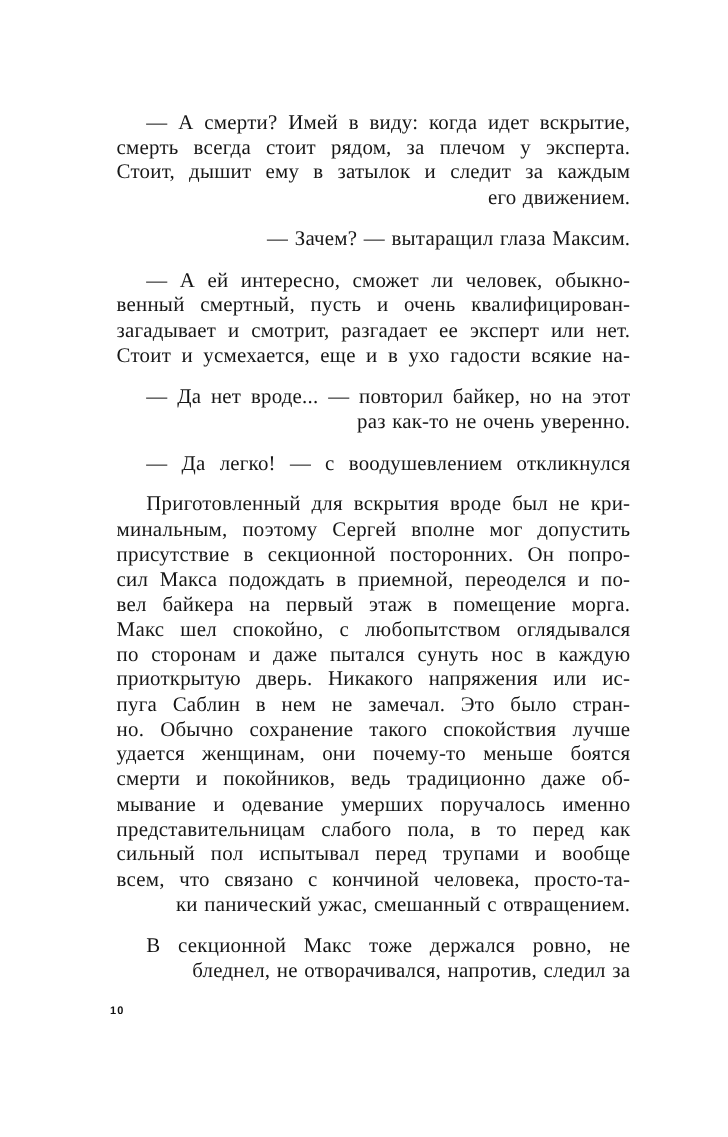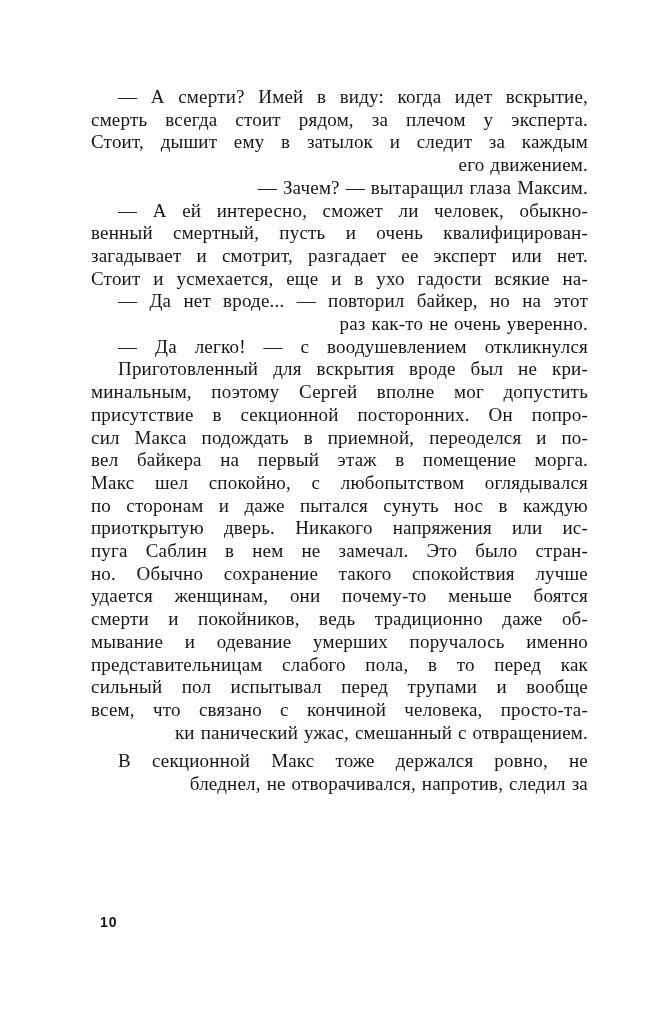--- a/index.html
+++ b/index.html
@@ -17,42 +17,42 @@
   }
   .text-block {
     position: absolute;
     left: 91px;
     top: 86px;
     width: 497px;
     font-size: 19px;
     line-height: 22.7px;
     letter-spacing: 0.2px;
   }
-  .paragraph { margin: 0; padding: 0; }
+  .paragraph { margin: 15px; padding: 0; }
   .paragraph.gap { margin-top: 6px; }
   .line {
     text-align: right;
     word-spacing: 1px;
   }
   .line.just {
     text-align: justify;
     text-align-last: justify;
     -moz-text-align-last: justify;
     word-spacing: normal;
   }
   .line.first {
     text-indent: 27px;
   }
   .page-number {
     position: absolute;
     left: 100px;
     top: 914px;
     font-family: "Liberation Sans", sans-serif;
     font-weight: bold;
-    font-size: 14px;
+    font-size: 10px;
     letter-spacing: 1px;
     color: #121212;
   }
 </style>
 </head>
 <body>
 
 <div class="text-block">
     <div class="paragraph">
       <div class="line first just">— А смерти? Имей в виду: когда идет вскрытие,</div>

